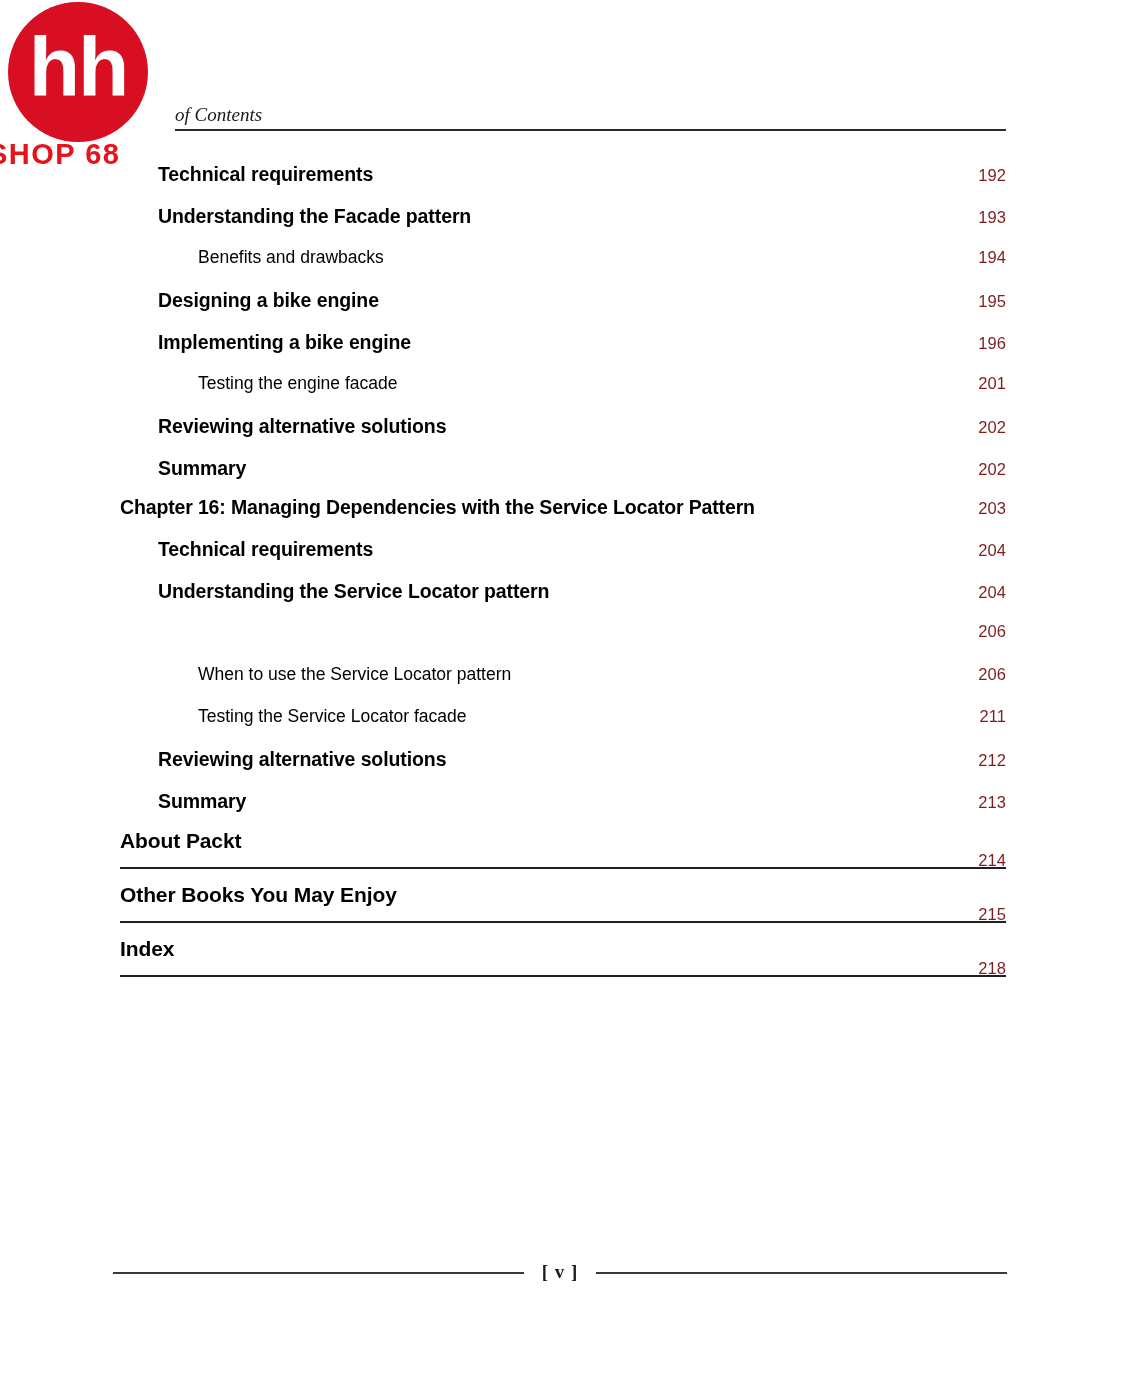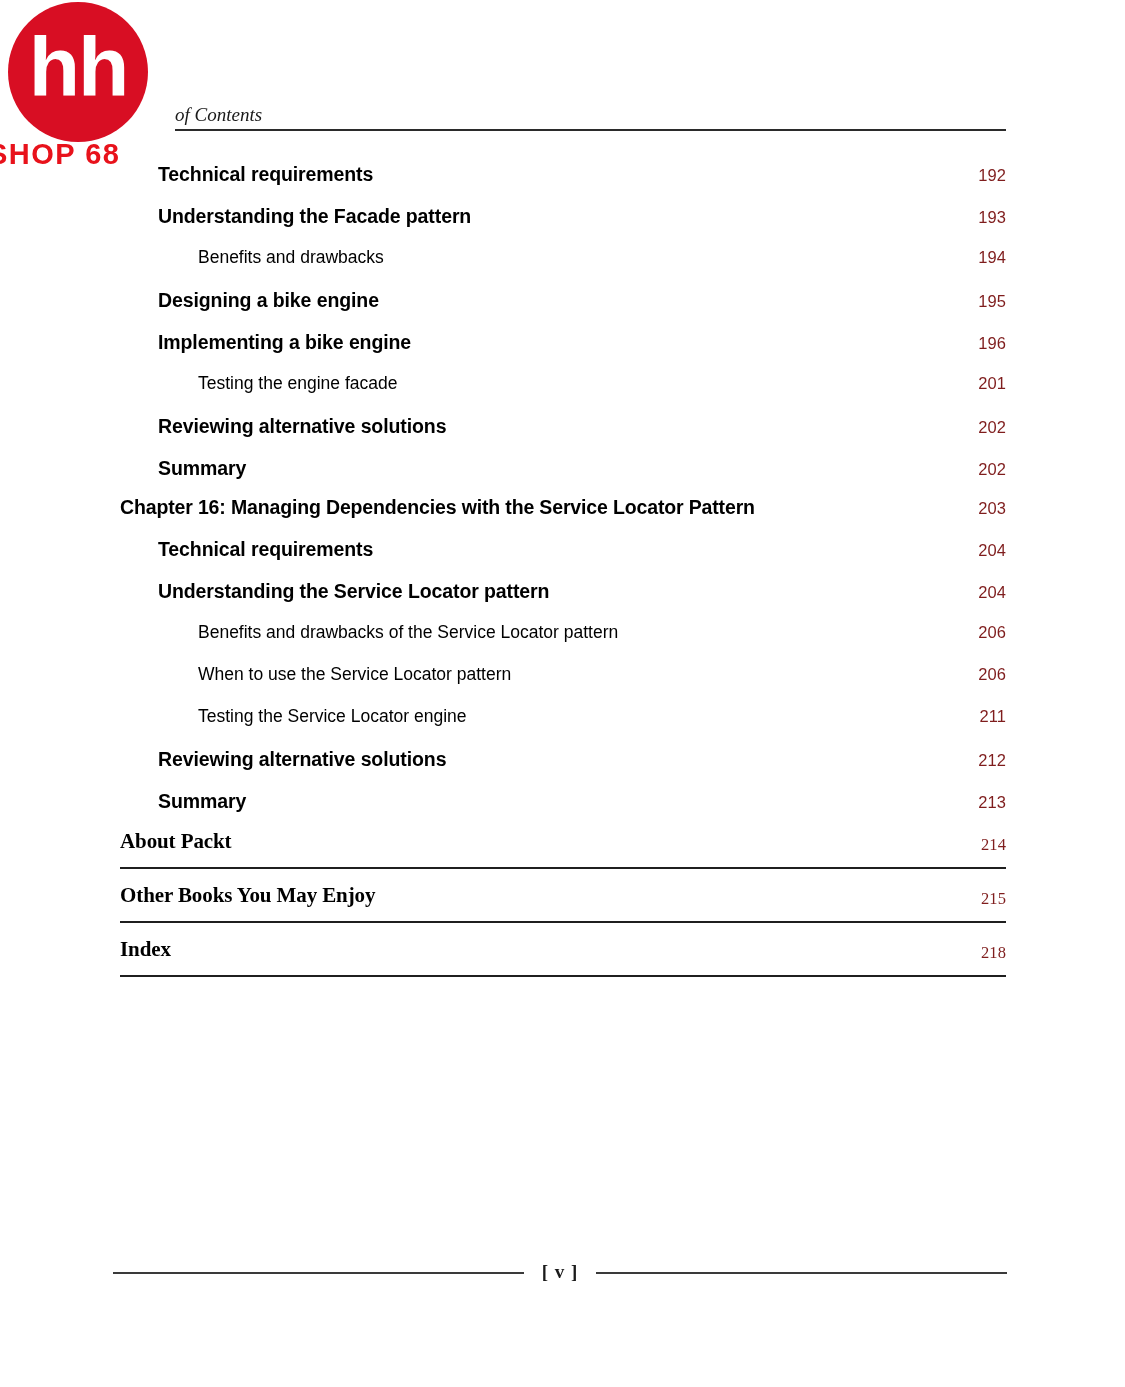--- a/index.html
+++ b/index.html
@@ -103,25 +103,24 @@
   }
 
   .toc-row.gap-before {
     margin-top: 14px;
   }
   .toc-row.ruled {
     height: 38px;
     align-items: flex-start;
     border-bottom: 2.2px solid #1f1f1f;
     margin-bottom: 4px;
-    font-family: Liberation Serif, serif;
   }
   .toc-row.ruled .toc-page {
     position: relative;
-    top: 6px;
+    top: 22px;
   }
   .toc-row.ruled .toc-title {
     position: relative;
     top: 0px;
   }
 
   
   #page-footer {
     position: absolute;
     left: 113px;
@@ -257,31 +256,30 @@
         <span class="toc-title">Technical requirements</span>
         <span class="toc-spacer"></span>
         <span class="toc-page">204</span>
       </div>
       <div class="toc-row lvl-section">
         <span class="toc-title">Understanding the Service Locator pattern</span>
         <span class="toc-spacer"></span>
         <span class="toc-page">204</span>
       </div>
       <div class="toc-row lvl-sub">
-        <span class="toc-title">Benefits and drawbacks of the Service Locator pattern</span>
         <span class="toc-spacer"></span>
         <span class="toc-page">206</span>
       </div>
       <div class="toc-row lvl-sub">
         <span class="toc-title">When to use the Service Locator pattern</span>
         <span class="toc-spacer"></span>
         <span class="toc-page">206</span>
       </div>
       <div class="toc-row lvl-sub">
-        <span class="toc-title">Testing the Service Locator engine</span>
+        <span class="toc-title">Testing the Service Locator facade</span>
         <span class="toc-spacer"></span>
         <span class="toc-page">211</span>
       </div>
       <div class="toc-row lvl-section">
         <span class="toc-title">Reviewing alternative solutions</span>
         <span class="toc-spacer"></span>
         <span class="toc-page">212</span>
       </div>
       <div class="toc-row lvl-section">
         <span class="toc-title">Summary</span>

